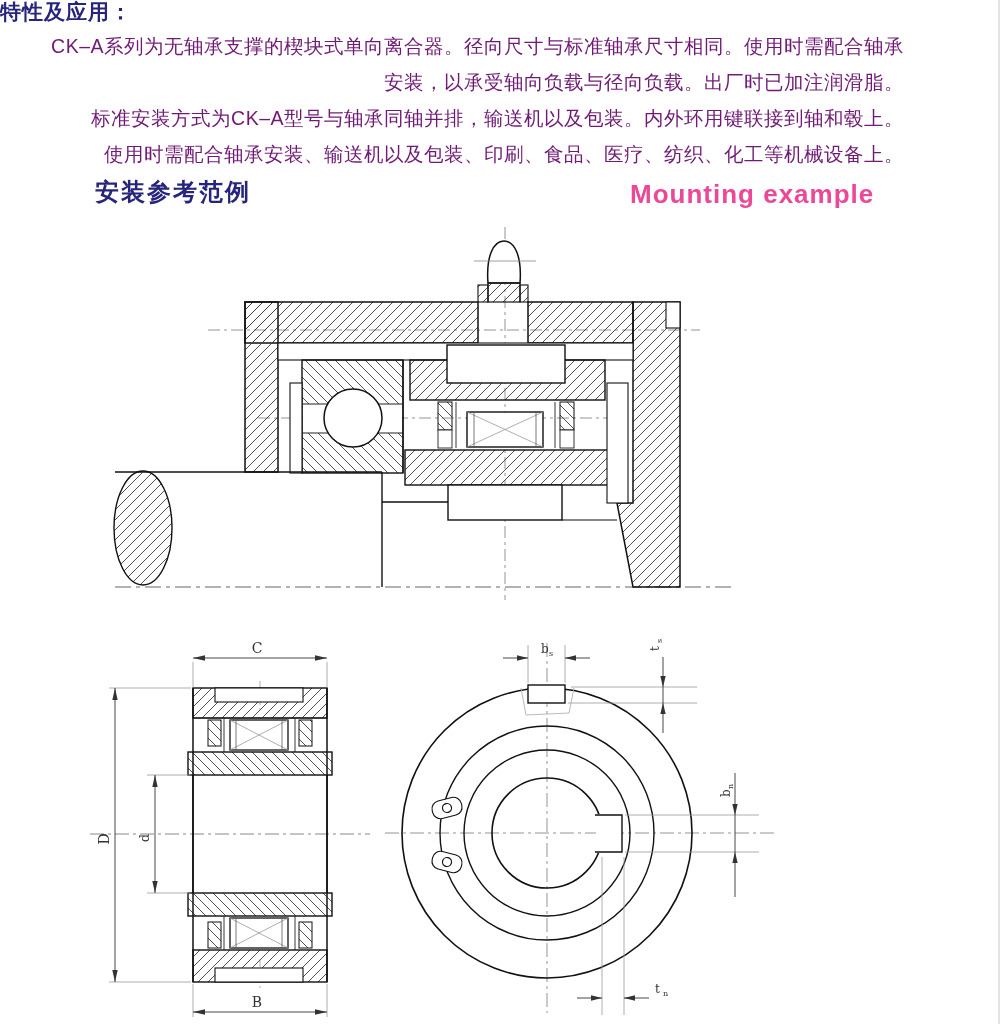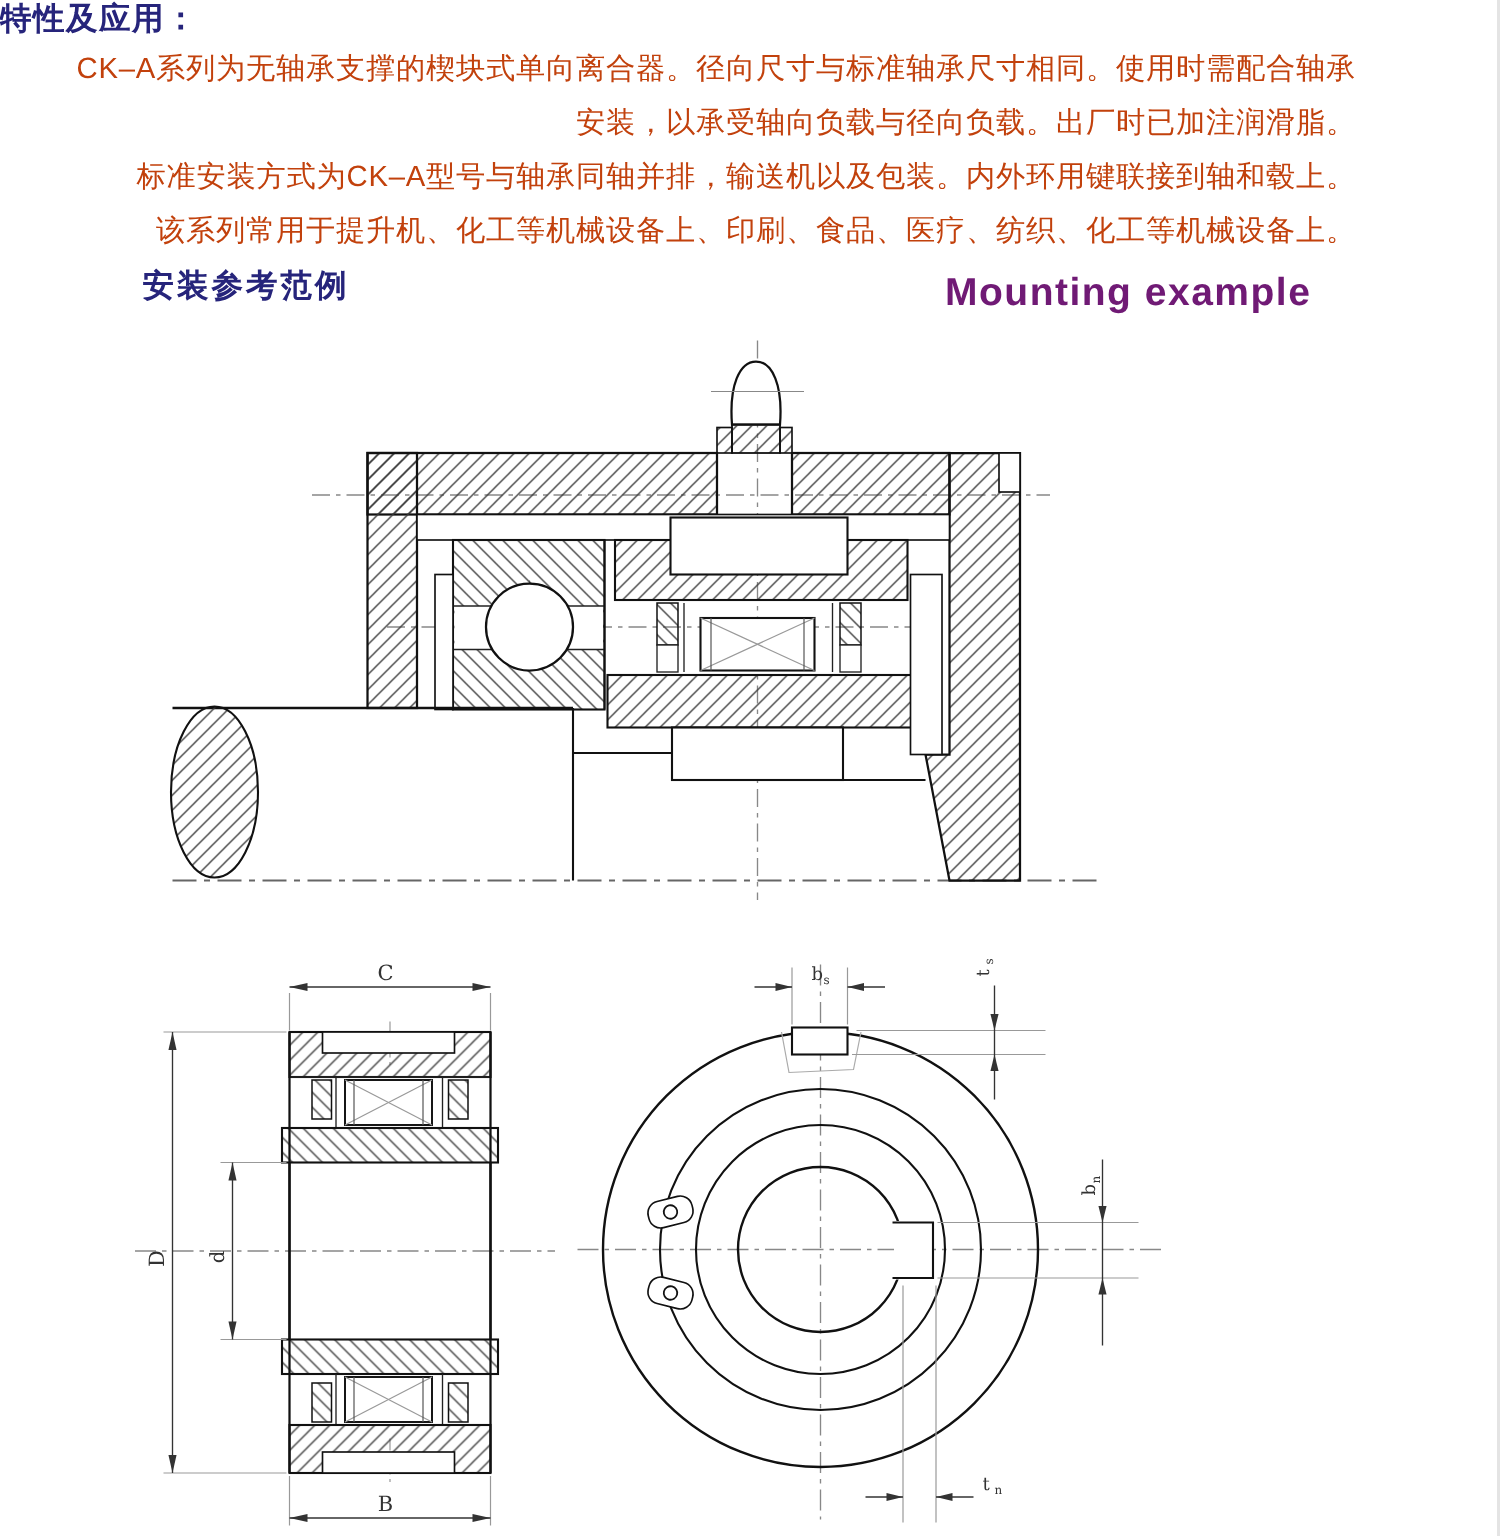--- a/index.html
+++ b/index.html
@@ -6,49 +6,49 @@
   .page{
     position:relative;width:1000px;height:1024px;background:#fff;overflow:hidden;
     font-family:"Liberation Sans","DejaVu Sans",sans-serif;
     border-right:2px solid #e4e4e4;box-sizing:border-box;text-align:right;
   }
   .doc-title{
     position:absolute;left:0;top:-2px;font-size:21px;font-weight:bold;color:#26247b;
     letter-spacing:1px;
   }
   .para{
-    position:absolute;left:0;width:904px;font-size:19.5px;color:#c2410c;
+    position:absolute;left:0;width:904px;font-size:19.5px;color:#701a75;
     line-height:36px;letter-spacing:0.5px;
   }
   .p1{top:28px;text-indent:42px;}
   .p2{top:100px;text-indent:42px;}
   .p3{top:136px;text-indent:46px;}
   .heading-cn{
-    position:absolute;left:95px;top:176px;font-size:21px;font-weight:bold;color:#26247b;
+    position:absolute;left:95px;top:176px;font-size:24px;font-weight:bold;color:#26247b;
     letter-spacing:2px;
   }
   .heading-en{
-    position:absolute;left:630px;top:179px;font-size:26px;font-weight:bold;color:#701a75;
+    position:absolute;left:630px;top:179px;font-size:26px;font-weight:bold;color:#ec4899;
     letter-spacing:1px;
   }
   svg{position:absolute;overflow:visible;}
   .svg-mounting{left:100px;top:225px;}
   .svg-side{left:85px;top:625px;}
   .svg-front{left:375px;top:625px;}
   text{font-family:"DejaVu Serif","Liberation Serif",serif;fill:#333;}
 </style>
 </head>
 <body>
 
 <div class="page">
 
   <div class="doc-title">特性及应用：</div>
   <div class="para p1">CK–A系列为无轴承支撑的楔块式单向离合器。径向尺寸与标准轴承尺寸相同。使用时需配合轴承安装，以承受轴向负载与径向负载。出厂时已加注润滑脂。</div>
   <div class="para p2">标准安装方式为CK–A型号与轴承同轴并排，输送机以及包装。内外环用键联接到轴和毂上。</div>
-  <div class="para p3">该系列常用于提升机、化工等机械设备上、印刷、食品、医疗、纺织、化工等机械设备上。</div>
+  <div class="para p3">使用时需配合轴承安装、输送机以及包装、印刷、食品、医疗、纺织、化工等机械设备上。</div>
   <div class="heading-cn">安装参考范例</div>
   <div class="heading-en">Mounting example</div>
 
   <svg class="svg-mounting" width="640" height="400" viewBox="0 0 640 400">
     <defs>
       <pattern id="hz" patternUnits="userSpaceOnUse" width="10" height="10">
         <path d="M-2,2 L2,-2 M0,10 L10,0 M8,12 L12,8" stroke="#3c3c3c" stroke-width="0.9" fill="none"></path>
       </pattern>
       <pattern id="hx" patternUnits="userSpaceOnUse" width="10" height="10">
         <path d="M-2,8 L2,12 M0,0 L10,10 M8,-2 L12,2" stroke="#3c3c3c" stroke-width="0.9" fill="none"></path>

